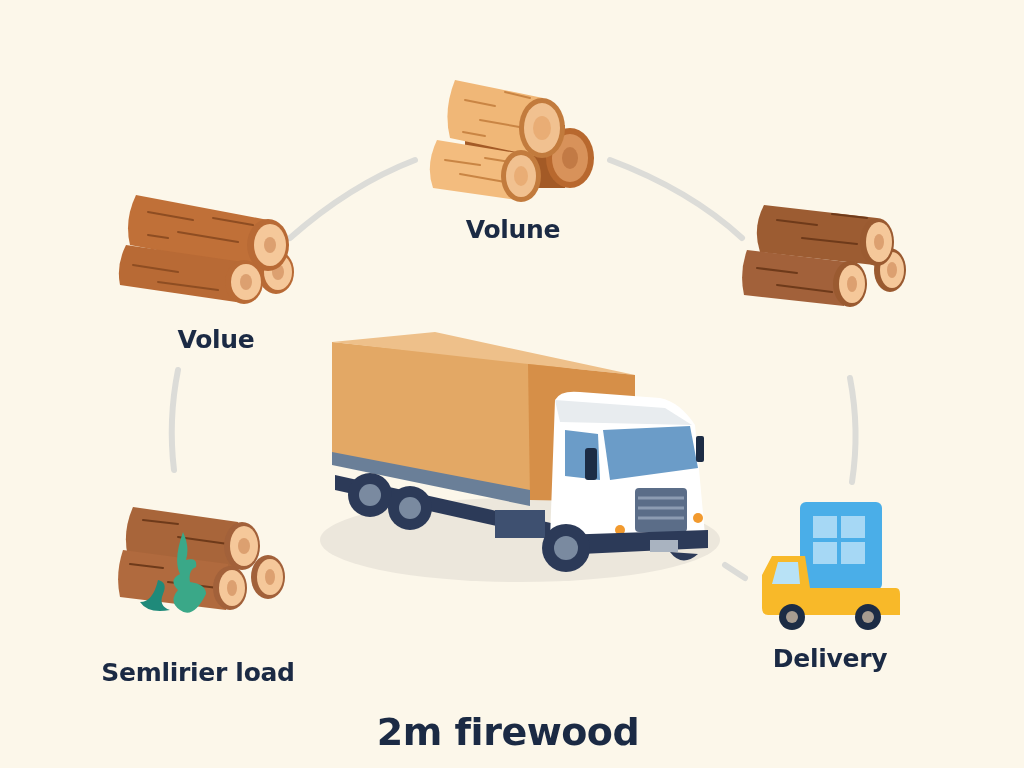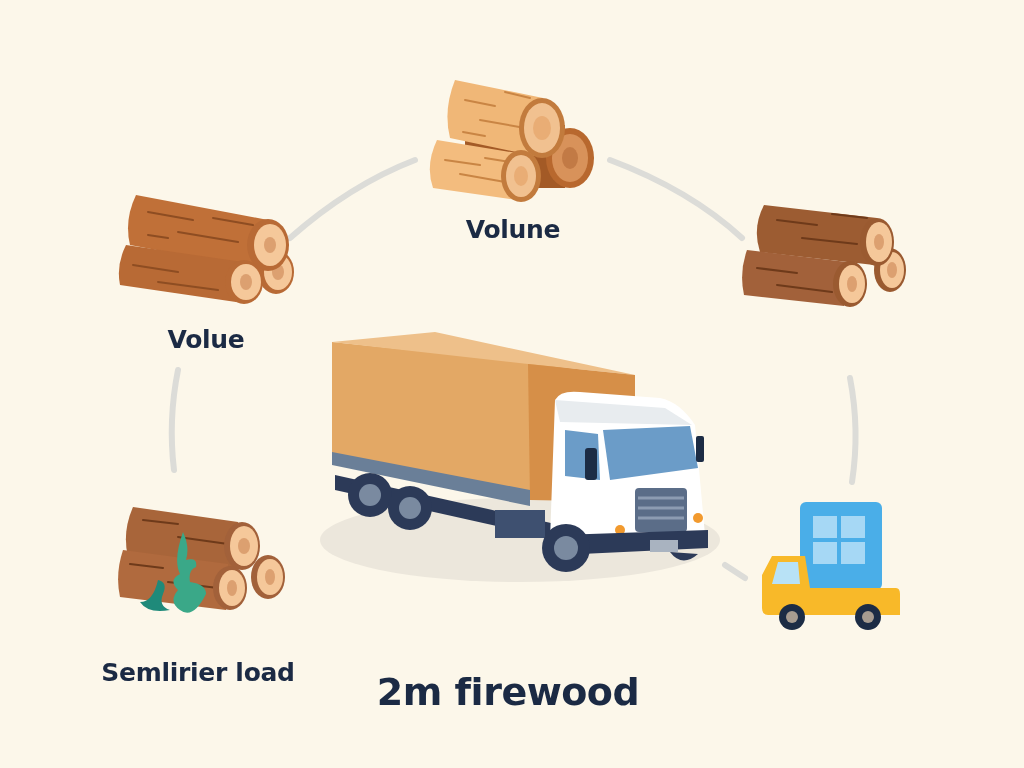--- a/index.html
+++ b/index.html
@@ -8,21 +8,21 @@
     background:#fcf7ea;
     font-family:"DejaVu Sans", "Liberation Sans", sans-serif;
   }
   .stage { position:absolute; left:0; top:0; width:1016px; height:768px; }
   svg.layer { position:absolute; left:0; top:0; }
   .label {
     position:absolute; color:#1b2a44; font-weight:bold; white-space:nowrap;
     transform:translateX(-50%); letter-spacing:-0.3px;
   }
   .lbl-md { font-size:25px; }
-  .lbl-lg { font-size:38px; letter-spacing:-0.5px; }
+  .lbl-lg { font-size:38px; letter-spacing:-0.5px;margin-top:40px; }
   .node { position:absolute; }
 </style>
 </head>
 <body>
 
 <div class="stage">
 
   <svg class="layer" width="1024" height="768">
     <g stroke="#dcdcd8" stroke-width="6" stroke-linecap="round" fill="none">
       <path d="M290 238 Q350 185 415 160"></path>
@@ -82,21 +82,21 @@
 
     <path d="M8 55 L125 72 L118 112 L2 95 Q-2 75 8 55 Z" fill="#b86a35"></path>
     <g stroke="#8e4d22" stroke-width="2" stroke-linecap="round">
       <line x1="15" y1="75" x2="60" y2="82"></line>
         <line x1="40" y1="92" x2="100" y2="100"></line>
     </g>
     <ellipse cx="126" cy="92" rx="19" ry="22" fill="#b86a35"></ellipse>
     <ellipse cx="128" cy="92" rx="15" ry="18" fill="#f5c89a"></ellipse>
     <ellipse cx="128" cy="92" rx="6" ry="8" fill="#dca070"></ellipse>
   </svg>
-  <div class="label lbl-md" style="left:206px;top:325px">Volue</div>
+  <div class="label lbl-md" style="left:216px;top:325px">Volue</div>
 
   <svg class="node" style="left:742px;top:200px" width="165" height="110" viewBox="0 0 165 110">
     <ellipse cx="148" cy="70" rx="16" ry="22" fill="#9a5a30"></ellipse>
     <ellipse cx="150" cy="70" rx="12" ry="18" fill="#f5c89a"></ellipse>
     <ellipse cx="150" cy="70" rx="5" ry="8" fill="#dca070"></ellipse>
     <path d="M22 5 L135 18 L132 65 L18 52 Q10 28 22 5 Z" fill="#9c5c32"></path>
     <g stroke="#6e3a1a" stroke-width="2" stroke-linecap="round">
       <line x1="35" y1="20" x2="75" y2="25"></line>
         <line x1="60" y1="38" x2="115" y2="44"></line>
         <line x1="90" y1="14" x2="125" y2="18"></line>
@@ -146,20 +146,21 @@
     <rect x="81" y="16" width="24" height="22" fill="#a6d8f5"></rect>
     <rect x="53" y="42" width="24" height="22" fill="#a6d8f5"></rect>
     <rect x="81" y="42" width="24" height="22" fill="#a6d8f5"></rect>
     <path d="M12 56 L45 56 L50 88 L136 88 Q140 88 140 94 L140 115 L8 115 Q2 115 2 108 L2 75 Z" fill="#f8b929"></path>
     <path d="M18 62 L38 62 L40 84 L12 84 Z" fill="#b8e2f6"></path>
     <circle cx="32" cy="117" r="13" fill="#1c2c45"></circle>
     <circle cx="32" cy="117" r="6" fill="#a79c90"></circle>
     <circle cx="108" cy="117" r="13" fill="#1c2c45"></circle>
     <circle cx="108" cy="117" r="6" fill="#a79c90"></circle>
   </svg>
+  <div class="label lbl-md" style="left:830px;top:644px">Delivery</div>
 
   <svg class="node" style="left:320px;top:330px" width="400" height="260" viewBox="0 0 400 260">
     <ellipse cx="200" cy="210" rx="200" ry="42" fill="#ece7dc"></ellipse>
 
     <path d="M12 12 L208 32 L312 48 L312 170 L210 168 L12 130 Z" fill="#e3a865"></path>
     <path d="M12 12 L115 2 L315 45 L208 34 Z" fill="#eec08a"></path>
     <path d="M208 34 L315 45 L315 172 L210 170 Z" fill="#d68f48"></path>
     <path d="M12 122 L210 160 L210 176 L12 135 Z" fill="#6a7f98"></path>
 
     <path d="M15 145 L240 195 L240 210 L15 160 Z" fill="#2c3a58"></path>

